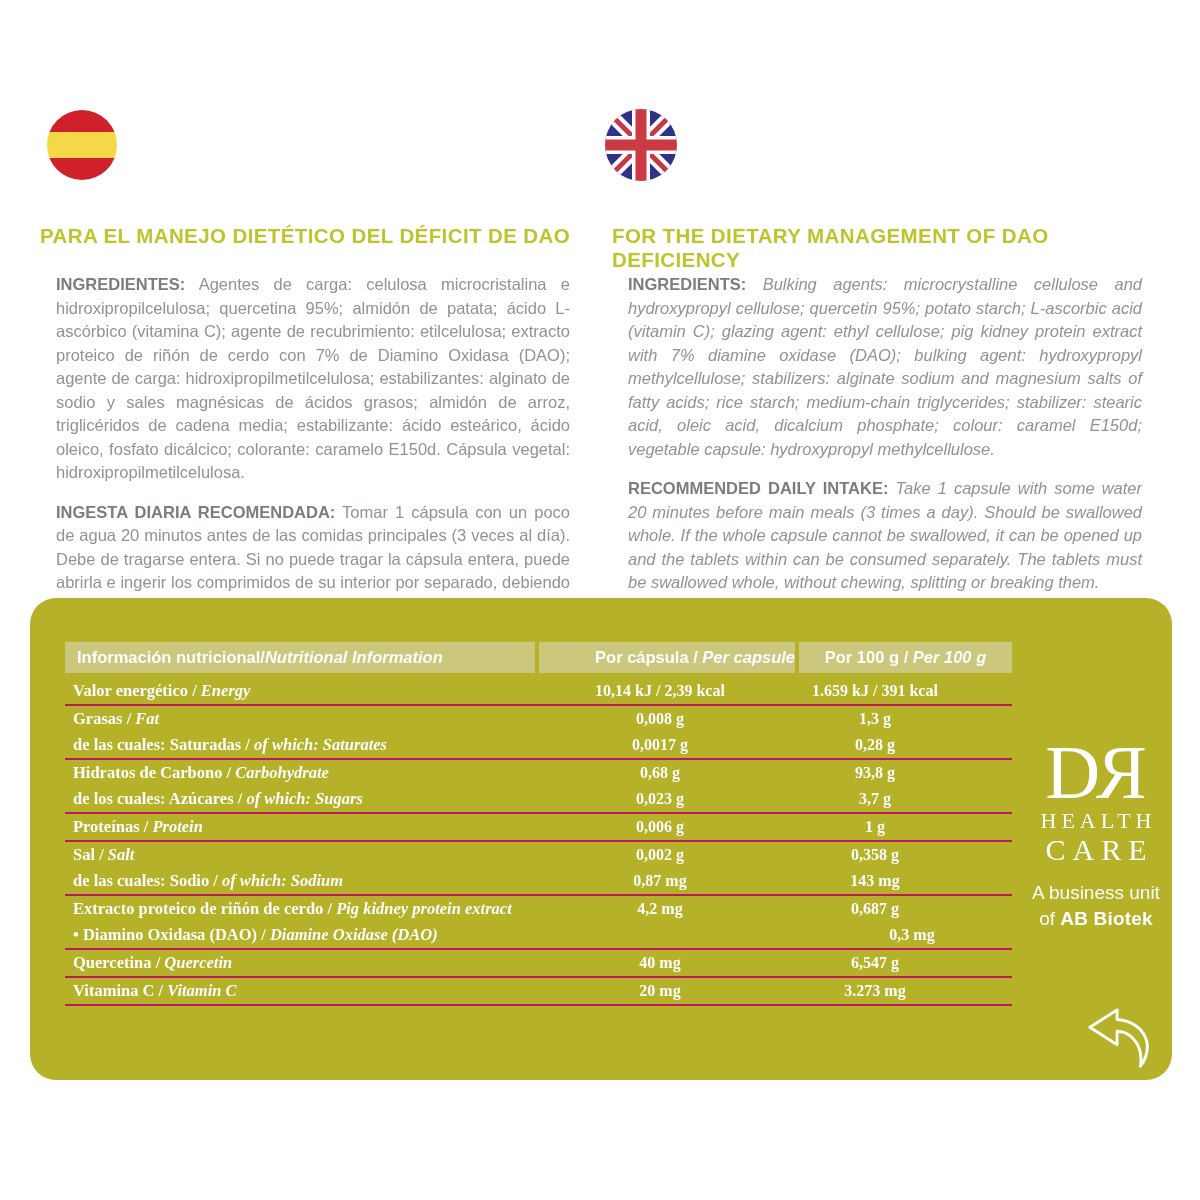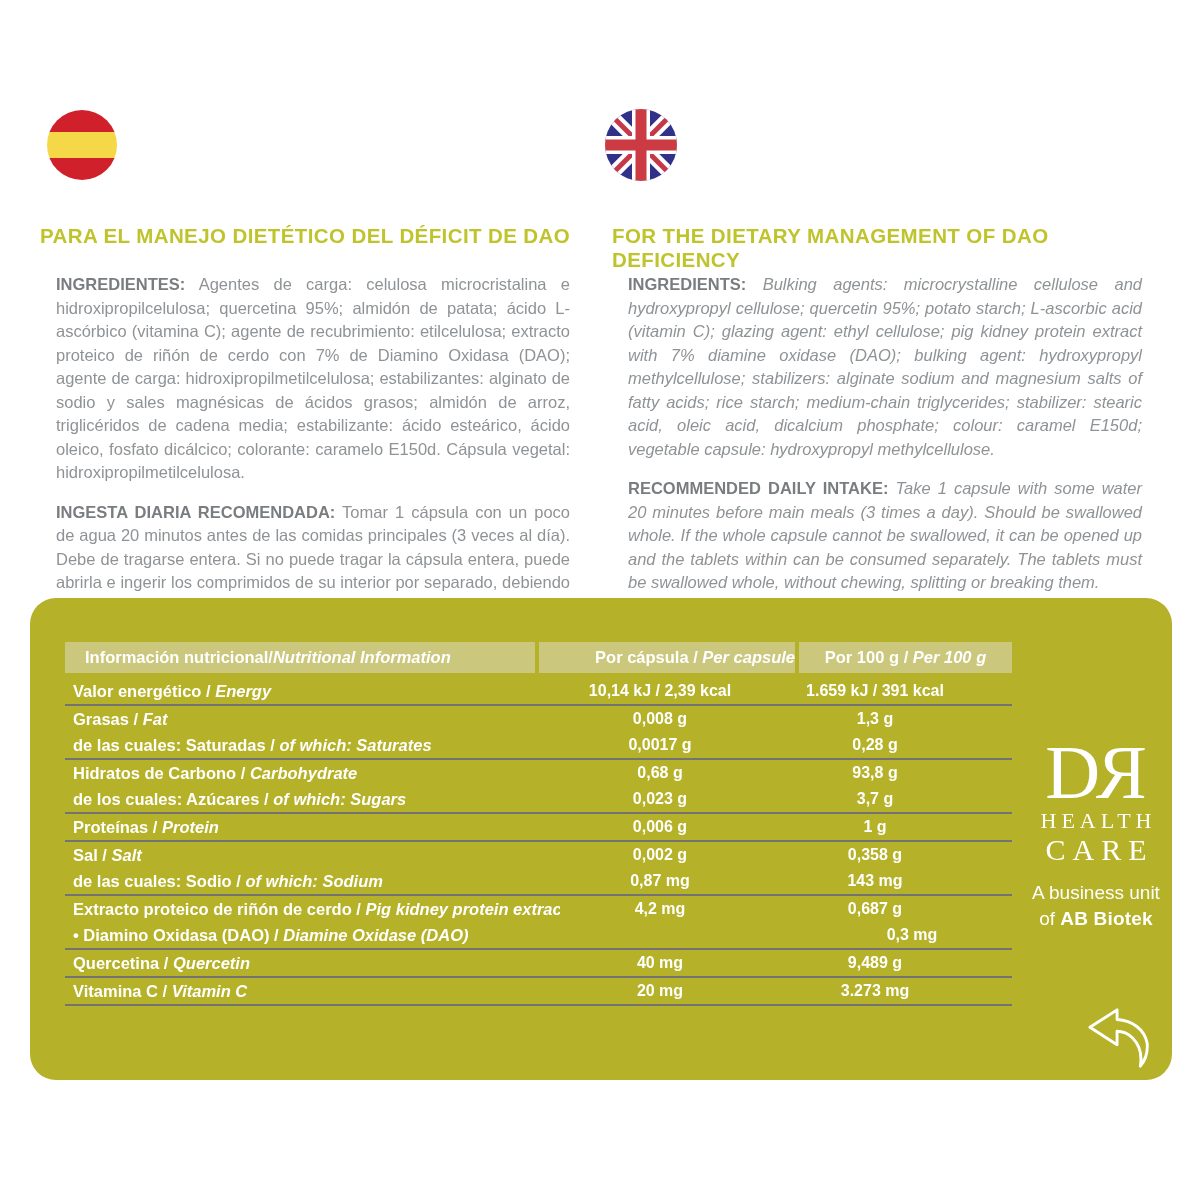--- a/index.html
+++ b/index.html
@@ -25,25 +25,25 @@
   .col-en{left:612px;font-style:italic;}
 
   
   .panel{position:absolute;left:30px;top:598px;width:1142px;height:482px;
          background:#b5b128;border-radius:26px;}
 
   
   .ntable{position:absolute;left:35px;top:44px;width:947px;color:#fff;}
   .thead{display:flex;height:31px;line-height:31px;font-size:16.5px;font-weight:bold;margin-bottom:5px;}
   .th{background:#cbc77d;box-sizing:border-box;}
-  .th1{width:470px;padding-left:20px;}
+  .th1{width:470px;padding-left:12px;}
   .th2{width:256px;text-align:right;}
   .th3{width:213px;text-align:center;}
   .hgap{width:4px;}
-  .tgroup{border-bottom:2px solid #737373;}
+  .tgroup{border-bottom:2px solid #be185d;font-family:Liberation Serif, serif;}
   .trow{display:flex;height:26px;line-height:26px;font-weight:bold;font-size:16.5px;}
   .tlabel{flex:1;padding-left:8px;white-space:nowrap;overflow:hidden;}
   .tlabel .en{font-style:italic;}
   .tcol{font-size:16px;text-align:center;box-sizing:border-box;}
   .c2{width:200px;}
   .c3{width:252px;padding-right:22px;}
 
   
   .logo{position:absolute;left:990px;top:142px;width:152px;text-align:center;color:#fff;}
   .logo-dr{font-family:"Liberation Serif", serif;font-size:76px;line-height:64px;letter-spacing:-2px;}
@@ -182,21 +182,21 @@
             </div>
             <div class="trow">
               <div class="tlabel"><span class="es">• Diamino Oxidasa (DAO)</span><span> / </span><span class="en">Diamine Oxidase (DAO)</span></div>
               <div class="tcol c2">0,3 mg</div>
             </div>
           </div>
           <div class="tgroup">
             <div class="trow">
               <div class="tlabel"><span class="es">Quercetina</span><span> / </span><span class="en">Quercetin</span></div>
               <div class="tcol c2">40 mg</div>
-              <div class="tcol c3">9,489 g</div>
+              <div class="tcol c3">6,547 g</div>
             </div>
           </div>
           <div class="tgroup">
             <div class="trow">
               <div class="tlabel"><span class="es">Vitamina C</span><span> / </span><span class="en">Vitamin C</span></div>
               <div class="tcol c2">20 mg</div>
               <div class="tcol c3">3.273 mg</div>
             </div>
           </div>
         </div>

